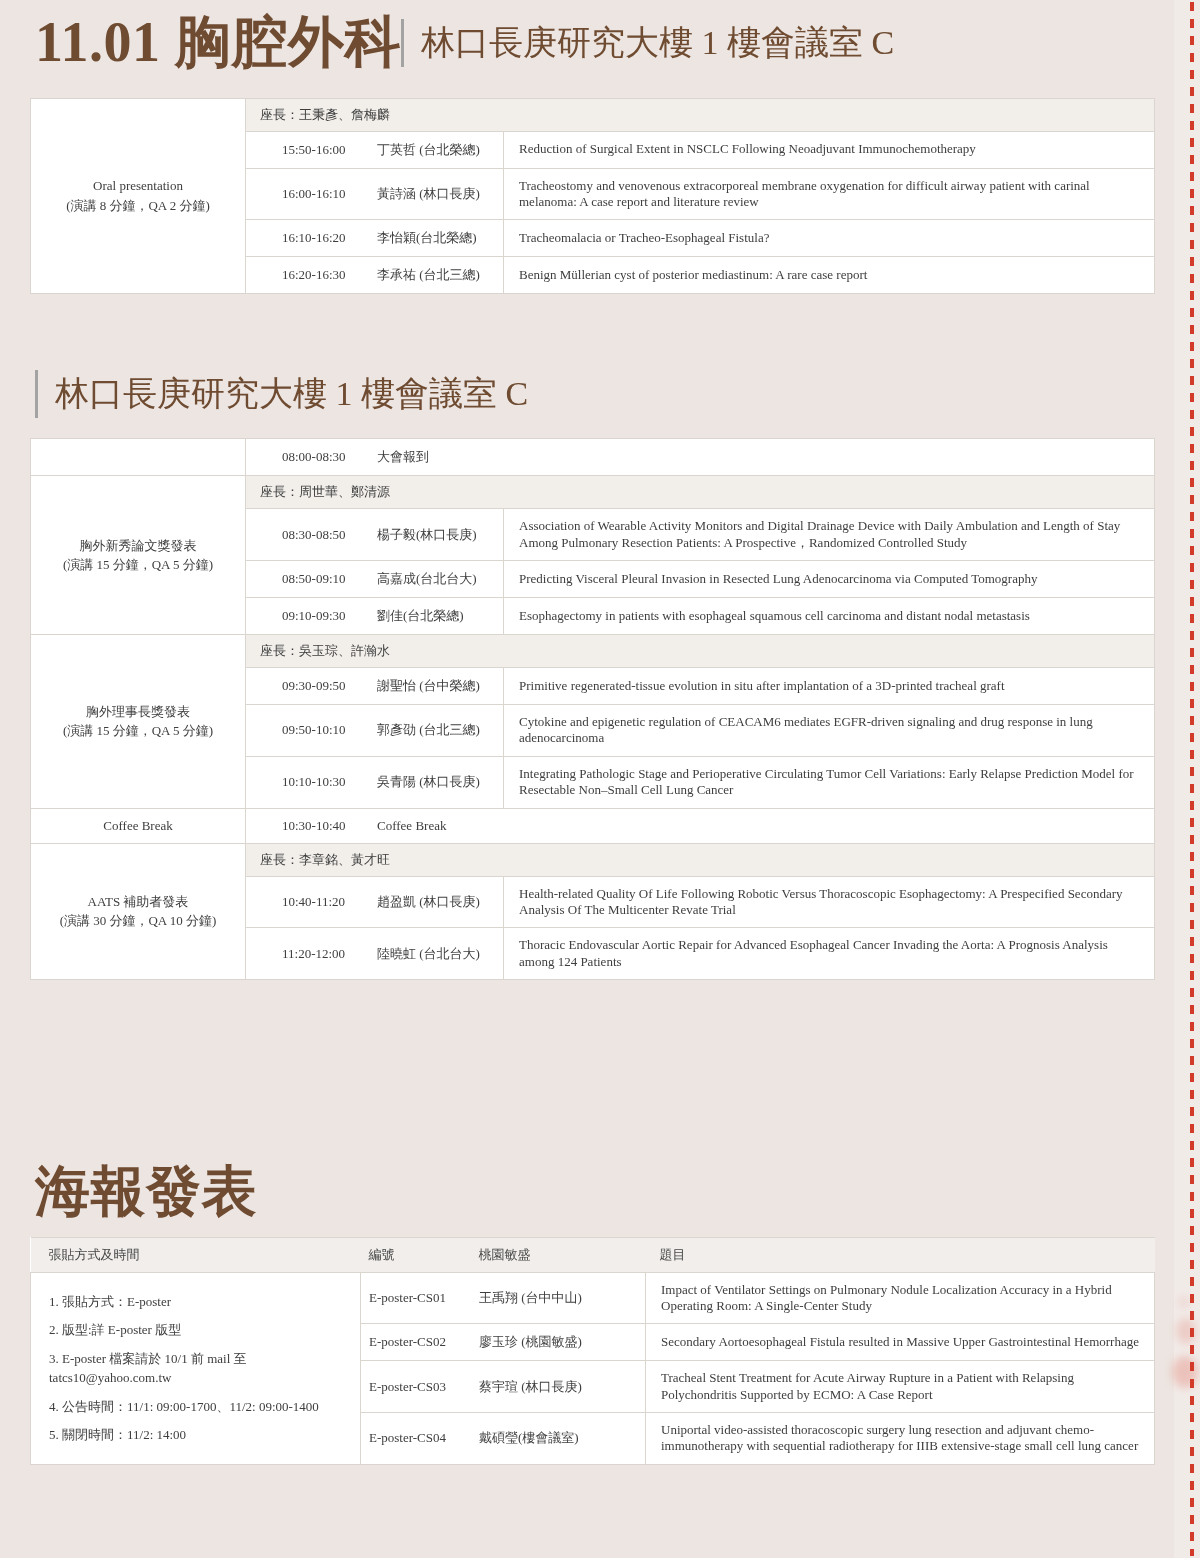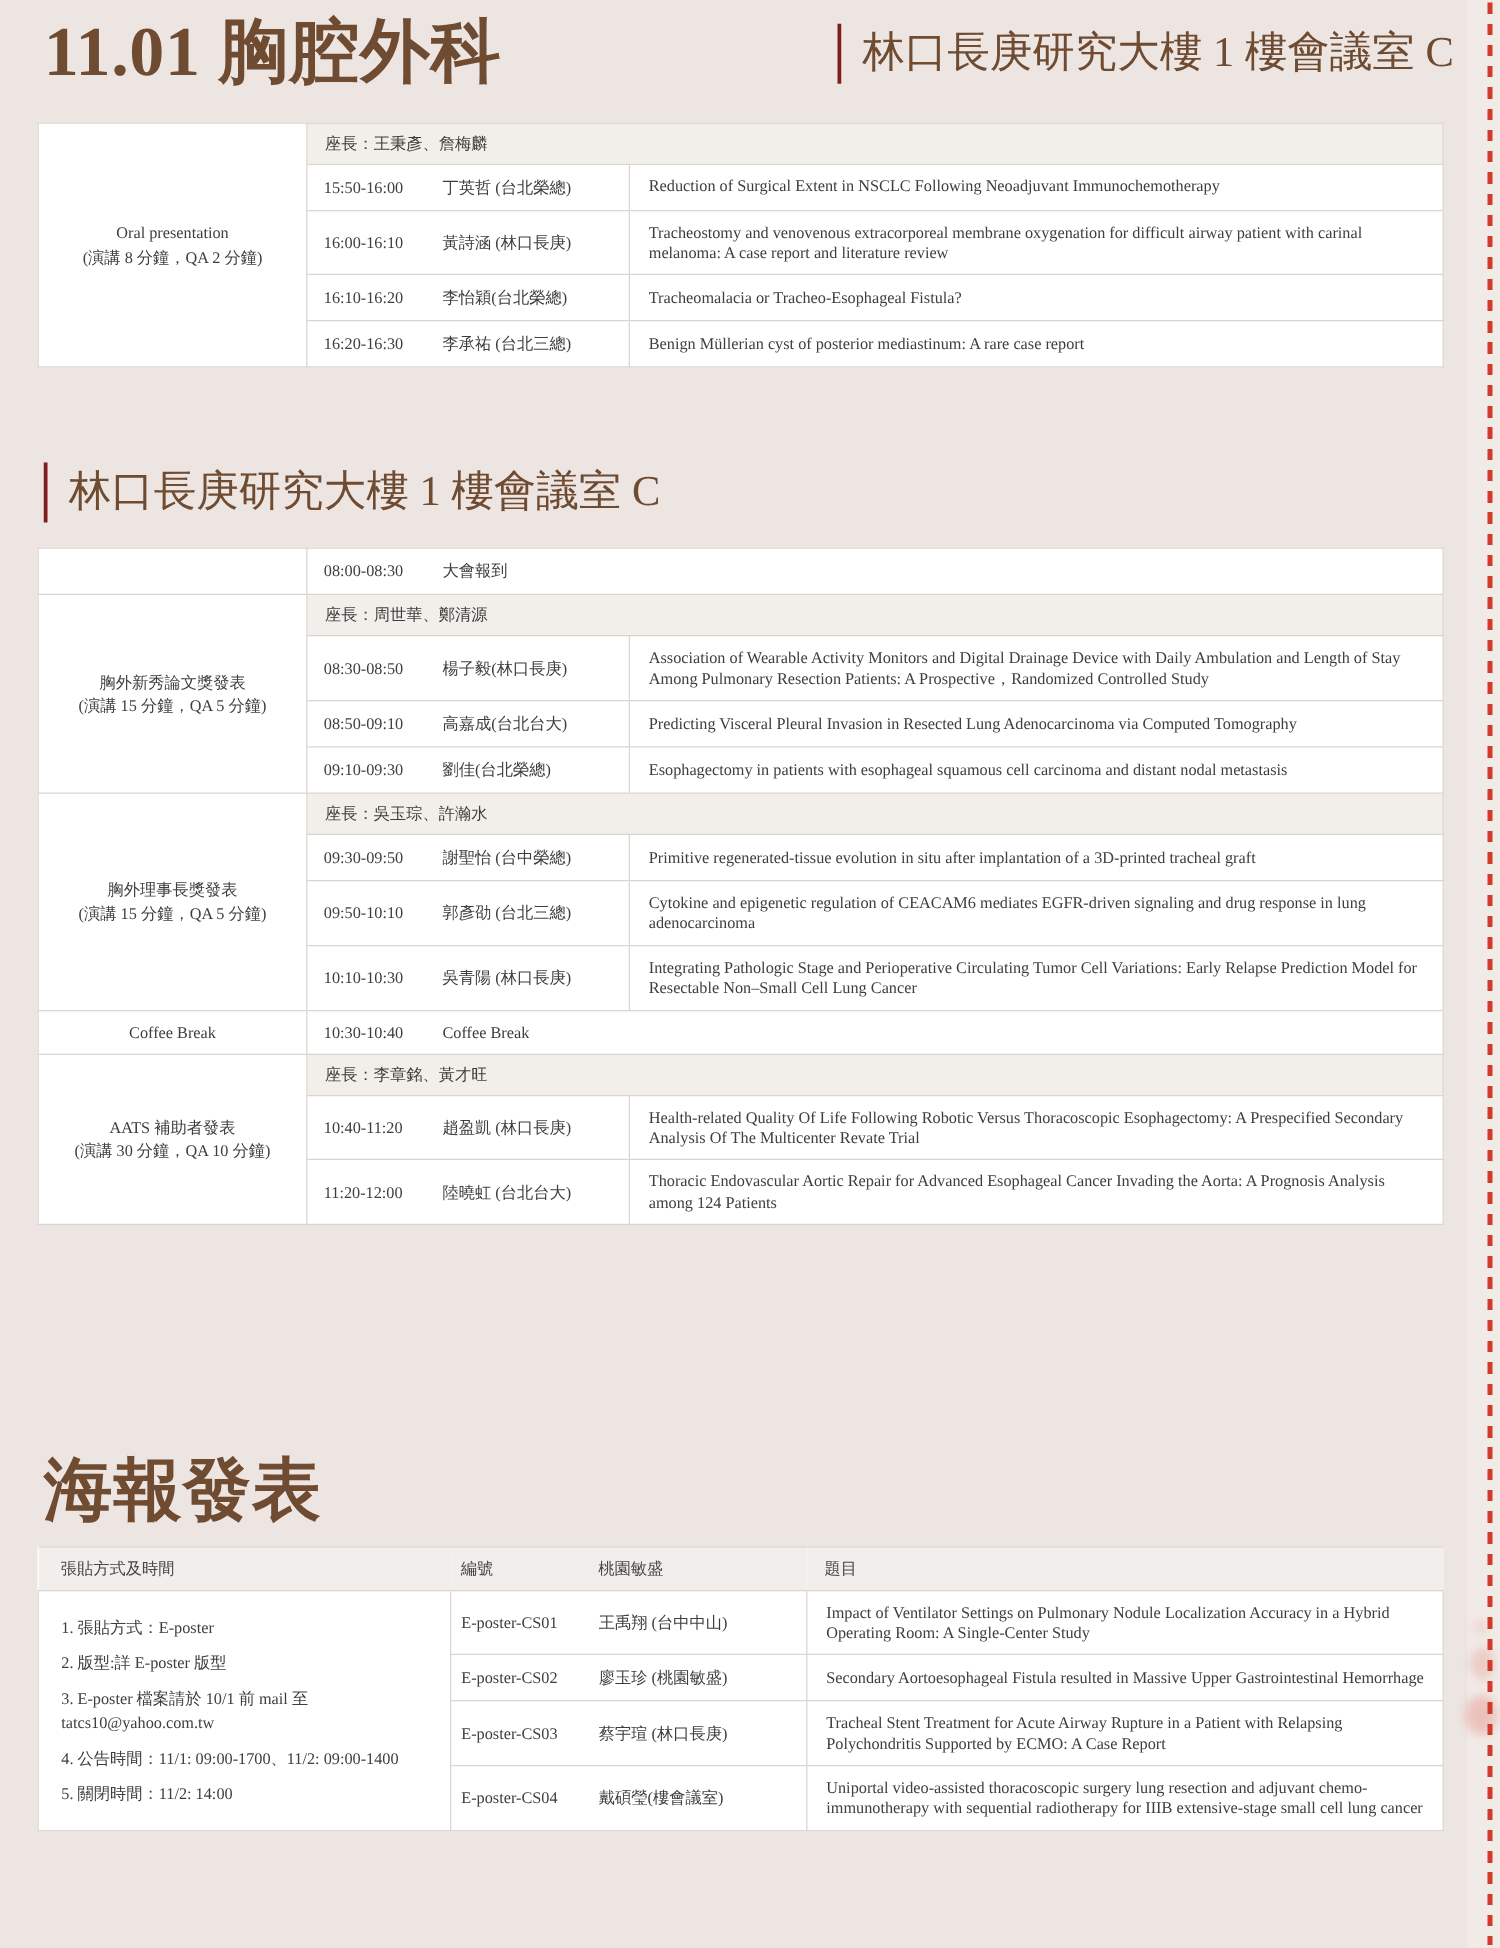--- a/index.html
+++ b/index.html
@@ -19,41 +19,41 @@
   .blob{position:absolute;border-radius:50%;background:#E8A89E;filter:blur(4px);}
   .blob1{right:4px;top:1318px;width:20px;height:26px;opacity:.45;}
   .blob2{right:2px;top:1356px;width:26px;height:32px;opacity:.6;}
   .blob3{right:10px;top:1296px;width:12px;height:12px;opacity:.3;}
 
   .section{position:absolute;left:30px;width:1125px;}
   #sec1{top:12px;}
   #sec2{top:370px;}
   #sec3{top:1162px;}
 
-  .sec-header{display:flex;justify-content:space-between;align-items:center;padding:0 0 0 5px;}
+  .sec-header{display:flex;align-items:center;padding:0 0 0 5px;}
   .sec-title{font-size:56px;font-weight:bold;color:#6E4B31;line-height:1.1;letter-spacing:0.5px;}
   #sec3 .sec-title{font-size:55px;}
   .sec-loc{
     font-size:34px;color:#6E4B31;line-height:1.42;
-    border-left:3px solid #7f1d1d;padding-left:17px;margin-right:-8px;
+    border-left:3px solid #a3a3a3;padding-left:17px;margin-right:-8px;
     white-space:nowrap;
   }
 
   table.sched{width:100%;border-collapse:collapse;background:#FFFFFF;margin-top:24px;}
   #sec2 table.sched{margin-top:20px;}
   #sec3 table.sched{margin-top:14px;}
   table.sched td{border:1px solid #DBD5D0;font-size:13px;vertical-align:middle;color:#3E3E3E;}
   col.c1{width:215px;} col.c2{width:258px;}
   col.p1{width:330px;} col.p2{width:285px;}
 
   td.chair{background:#F2EFEB;padding:7px 14px;color:#474747;}
   td.group-cell{text-align:center;line-height:1.5;padding:6px;}
   td.empty-cell{background:#FFFFFF;}
   td.tn{padding:9px 4px 9px 13px;}
-  td.tn .t{display:inline-block;width:95px;}
+  td.tn .t{display:inline-block;width:95px;margin-left:23px;}
   td.ti{padding:9px 14px 9px 15px;line-height:1.26;}
   td.coffee-left{text-align:center;padding:7px 4px;}
 
   tr.phead td{background:#F1EEEB;border-left:none;border-right:none;padding:8px 0;color:#474747;}
   tr.phead td.ph1{padding-left:18px;}
   tr.phead .code-h{display:inline-block;width:110px;padding-left:8px;}
   tr.phead td.ph3{padding-left:14px;}
   td.inst-cell{vertical-align:middle;padding:10px 16px 10px 18px;}
   .inst{margin:9px 0;line-height:1.5;}
   td.p2cell{padding:9px 4px 9px 8px;}

